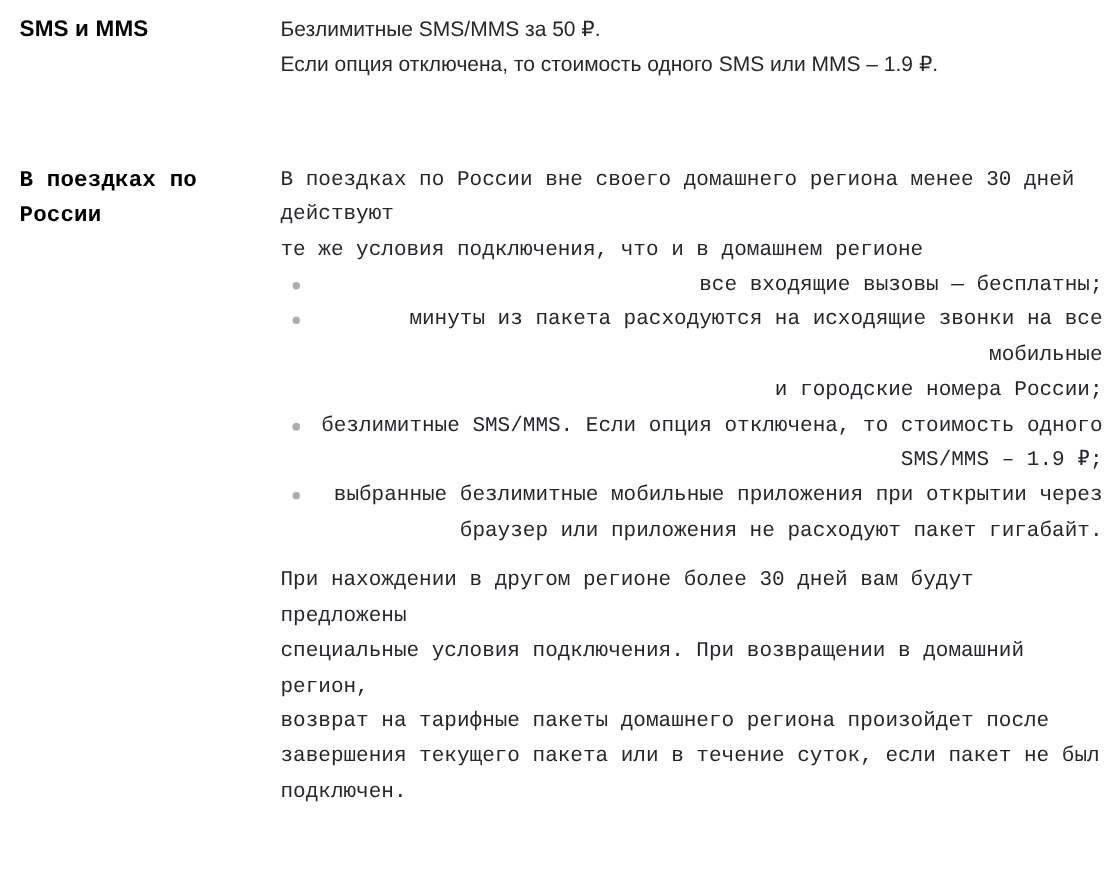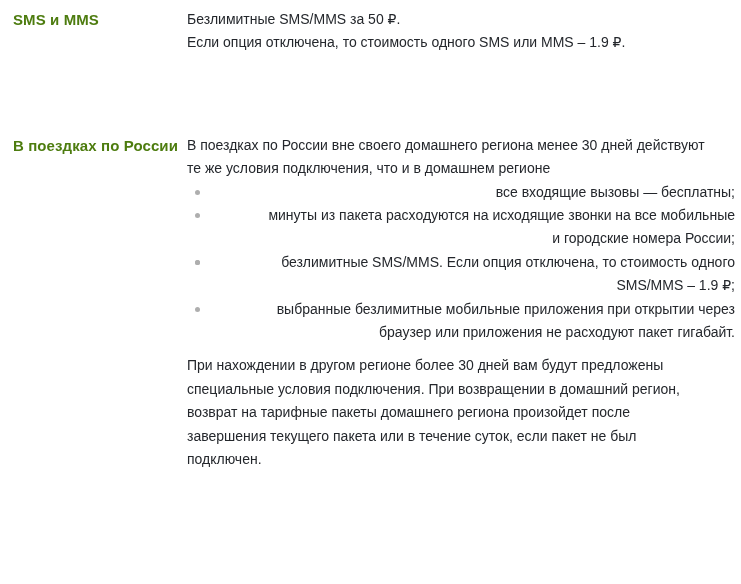--- a/index.html
+++ b/index.html
@@ -19,27 +19,28 @@
     width: 741px;
     height: 584px;
     padding: 8px 6px 0 13px;
   }
   .section {
     display: grid;
     grid-template-columns: 174px 1fr;
     align-items: start;
   }
   .section + .section {
-    margin-top: 79px;
+    margin-top: 54px;
+    font-family: Liberation Mono, monospace;
   }
   .section-label {
     font-size: 15px;
     font-weight: bold;
     line-height: 23.4px;
-    color: #4d7c0f;
+    color: #000000;
     letter-spacing: 0.1px;
   }
   .section-content {
     font-size: 14px;
     line-height: 23.4px;
     max-width: 552px;
   }
   .para {
     margin: 0;
     white-space: pre-line;

